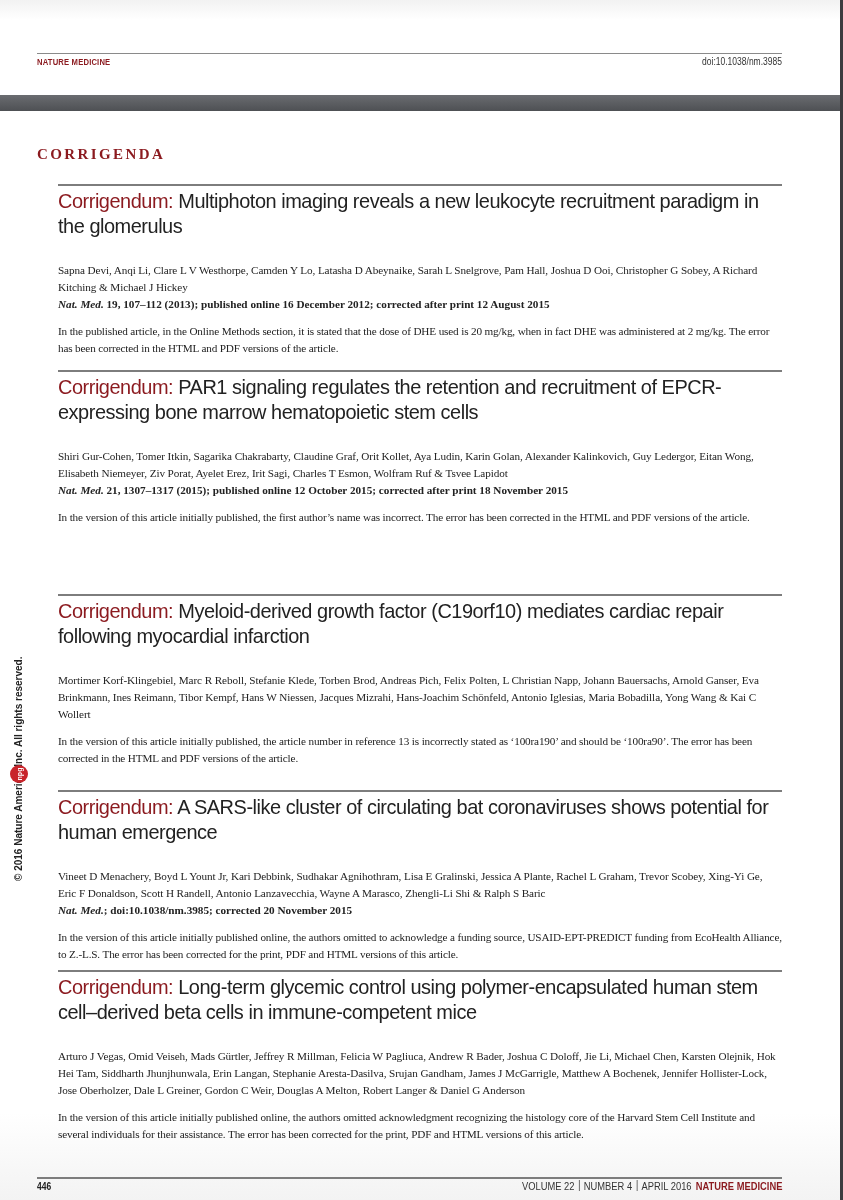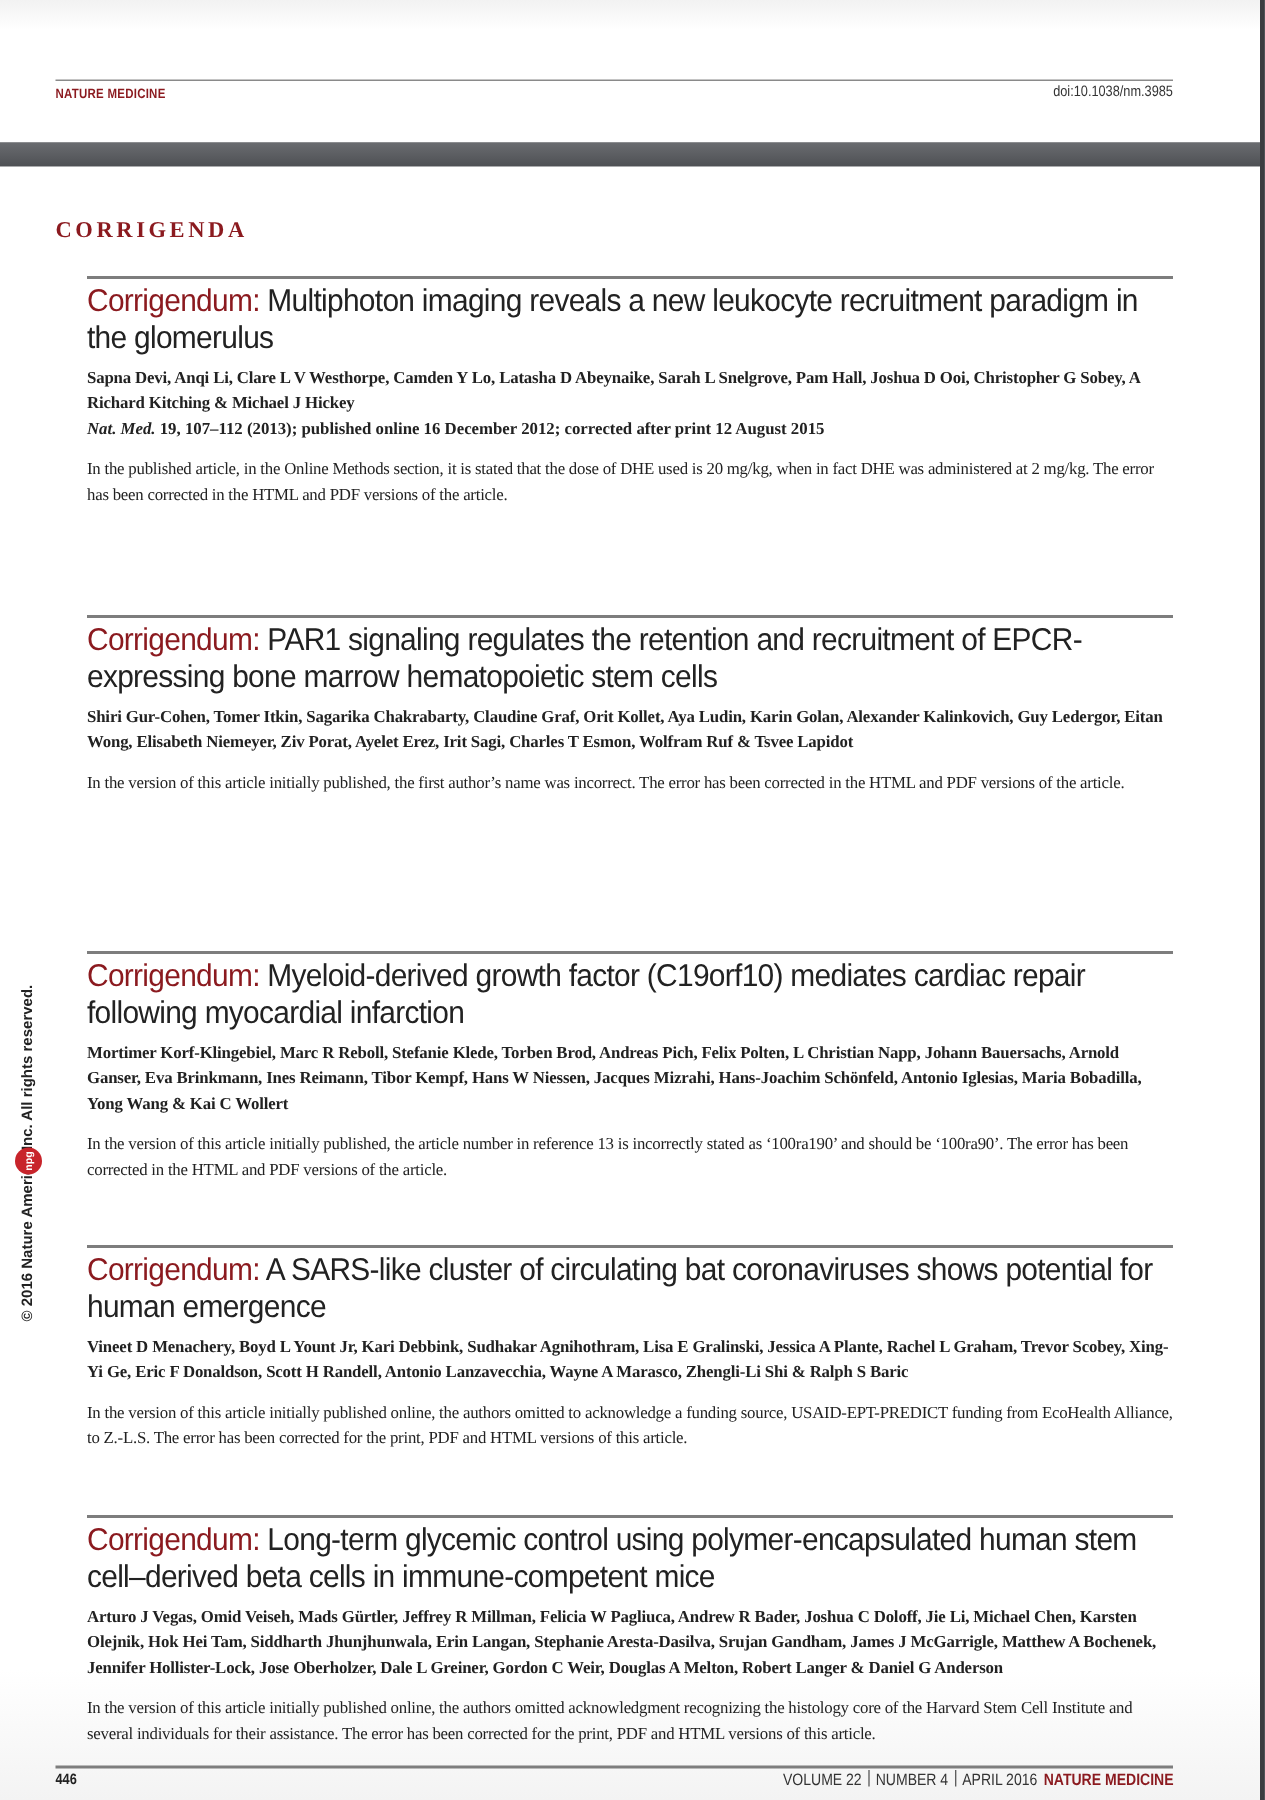--- a/index.html
+++ b/index.html
@@ -48,21 +48,21 @@
   .entries { position: absolute; left: 58px; top: 73px; width: 724px; }
   .entry { margin: 0; padding: 0; }
   .entry-rule { height: 1.5px; background: #7d7d7d; margin-bottom: 2px; }
   .entry-title {
     font-family: "Liberation Sans", sans-serif; font-size: 21px; line-height: 25px;
     color: #222; letter-spacing: -0.5px; font-weight: normal;
     transform: scaleX(0.95); transform-origin: left; width: 760px;
   }
   .entry-title .label { color: #8b1a1f; }
   .entry-authors {
-    margin-top: 6px; font-size: 11.2px; line-height: 17px; font-weight: bold; color: #222;
+    margin-top: 24px; font-size: 11.2px; line-height: 17px; font-weight: normal; color: #222;
     letter-spacing: -0.1px;
   }
   .entry-citation {
     font-size: 11.2px; line-height: 17px; font-weight: bold; color: #222;
   }
   .entry-citation .journal-abbrev { font-style: italic; }
   .entry-body {
     margin-top: 10px; font-size: 11.2px; line-height: 17px; color: #222; letter-spacing: -0.15px;
   }
   .copyright {
@@ -107,46 +107,48 @@
 <div class="page-gap"></div>
 
 <div class="page">
   <div class="section-title">CORRIGENDA</div>
 
   <div class="copyright">© 2016 Nature America, Inc. All rights reserved.</div>
   <div class="npg-logo">npg</div>
 
   <div class="entries">
 
-    <div class="entry" style="height:226px;">
+    <div class="entry" style="height:186px;">
       <div class="entry-rule"></div>
       <div class="entry-title"><span class="label">Corrigendum:</span> <span>Multiphoton imaging reveals a new leukocyte recruitment paradigm in the glomerulus</span></div>
       <div class="entry-authors">Sapna Devi, Anqi Li, Clare L V Westhorpe, Camden Y Lo, Latasha D Abeynaike, Sarah L Snelgrove, Pam Hall, Joshua D Ooi, Christopher G Sobey, A Richard Kitching &amp; Michael J Hickey</div>
       <div class="entry-citation"><span class="journal-abbrev">Nat. Med.</span><span> 19, 107–112 (2013); published online 16 December 2012; corrected after print 12 August 2015</span></div>
       <div class="entry-body">In the published article, in the Online Methods section, it is stated that the dose of DHE used is 20 mg/kg, when in fact DHE was administered at 2 mg/kg.  The error has been corrected in the HTML and PDF versions of the article.</div>
     </div>
 
     <div class="entry" style="height:224px;">
       <div class="entry-rule"></div>
       <div class="entry-title"><span class="label">Corrigendum:</span> <span>PAR1 signaling regulates the retention and recruitment of EPCR-expressing bone marrow hematopoietic stem cells</span></div>
       <div class="entry-authors">Shiri Gur-Cohen, Tomer Itkin, Sagarika Chakrabarty, Claudine Graf, Orit Kollet, Aya Ludin, Karin Golan, Alexander Kalinkovich, Guy Ledergor, Eitan Wong, Elisabeth Niemeyer, Ziv Porat, Ayelet Erez, Irit Sagi, Charles T Esmon, Wolfram Ruf &amp; Tsvee Lapidot</div>
+      <div class="entry-citation"><span class="journal-abbrev">Nat. Med.</span><span> 21, 1307–1317 (2015); published online 12 October 2015; corrected after print 18 November 2015</span></div>
       <div class="entry-body">In the version of this article initially published, the first author’s name was incorrect. The error has been corrected in the HTML and PDF versions of the article.</div>
     </div>
 
     <div class="entry" style="height:196px;">
       <div class="entry-rule"></div>
       <div class="entry-title"><span class="label">Corrigendum:</span> <span>Myeloid-derived growth factor (C19orf10) mediates cardiac repair following myocardial infarction</span></div>
       <div class="entry-authors">Mortimer Korf-Klingebiel, Marc R Reboll, Stefanie Klede, Torben Brod, Andreas Pich, Felix Polten, L Christian Napp, Johann Bauersachs, Arnold Ganser, Eva Brinkmann, Ines Reimann, Tibor Kempf, Hans W Niessen, Jacques Mizrahi, Hans-Joachim Schönfeld, Antonio Iglesias, Maria Bobadilla, Yong Wang &amp; Kai C Wollert</div>
       <div class="entry-body">In the version of this article initially published, the article number in reference 13 is incorrectly stated as ‘100ra190’ and should be ‘100ra90’. The error has been corrected in the HTML and PDF versions of the article.</div>
     </div>
 
     <div class="entry" style="height:180px;">
       <div class="entry-rule"></div>
       <div class="entry-title"><span class="label">Corrigendum:</span> <span>A SARS-like cluster of circulating bat coronaviruses shows potential for human emergence</span></div>
       <div class="entry-authors">Vineet D Menachery, Boyd L Yount Jr, Kari Debbink, Sudhakar Agnihothram, Lisa E Gralinski, Jessica A Plante, Rachel L Graham, Trevor Scobey, Xing-Yi Ge, Eric F Donaldson, Scott H Randell, Antonio Lanzavecchia, Wayne A Marasco, Zhengli-Li Shi &amp; Ralph S Baric</div>
+      <div class="entry-citation"><span class="journal-abbrev">Nat. Med.</span><span>; doi:10.1038/nm.3985; corrected 20 November 2015</span></div>
       <div class="entry-body">In the version of this article initially published online, the authors omitted to acknowledge a funding source, USAID-EPT-PREDICT funding from EcoHealth Alliance, to Z.-L.S. The error has been corrected for the print, PDF and HTML versions of this article.</div>
     </div>
 
     <div class="entry">
       <div class="entry-rule"></div>
       <div class="entry-title"><span class="label">Corrigendum:</span> <span>Long-term glycemic control using polymer-encapsulated human stem cell–derived beta cells in immune-competent mice</span></div>
       <div class="entry-authors">Arturo J Vegas, Omid Veiseh, Mads Gürtler, Jeffrey R Millman, Felicia W Pagliuca, Andrew R Bader, Joshua C Doloff, Jie Li, Michael Chen, Karsten Olejnik, Hok Hei Tam, Siddharth Jhunjhunwala, Erin Langan, Stephanie Aresta-Dasilva, Srujan Gandham, James J McGarrigle, Matthew A Bochenek, Jennifer Hollister-Lock, Jose Oberholzer, Dale L Greiner, Gordon C Weir, Douglas A Melton, Robert Langer &amp; Daniel G Anderson</div>
       <div class="entry-body">In the version of this article initially published online, the authors omitted acknowledgment recognizing the histology core of the Harvard Stem Cell Institute and several individuals for their assistance. The error has been corrected for the print, PDF and HTML versions of this article.</div>
     </div>
 

